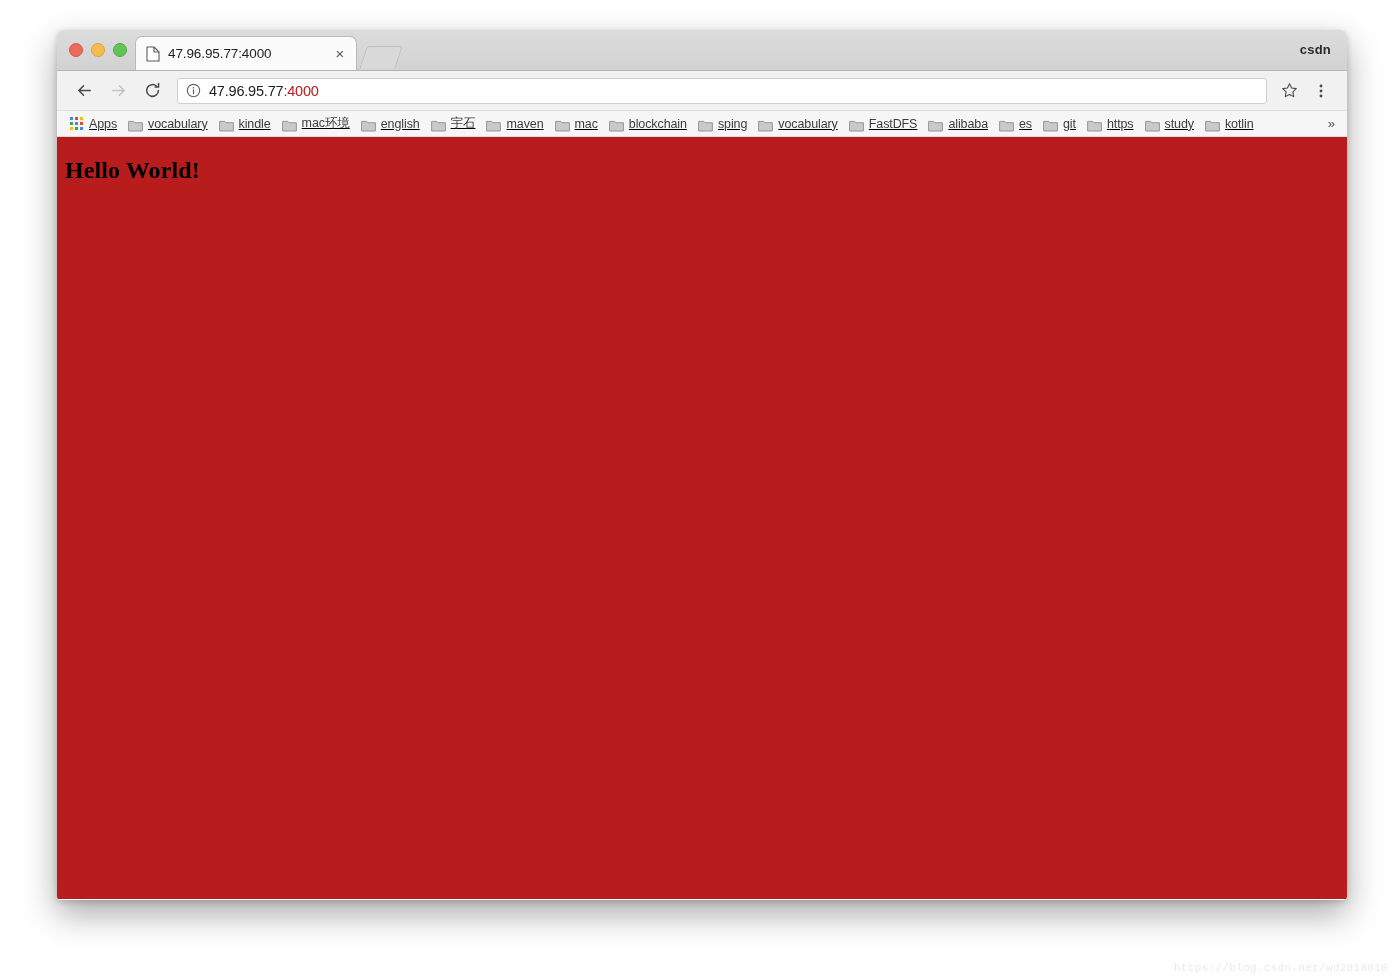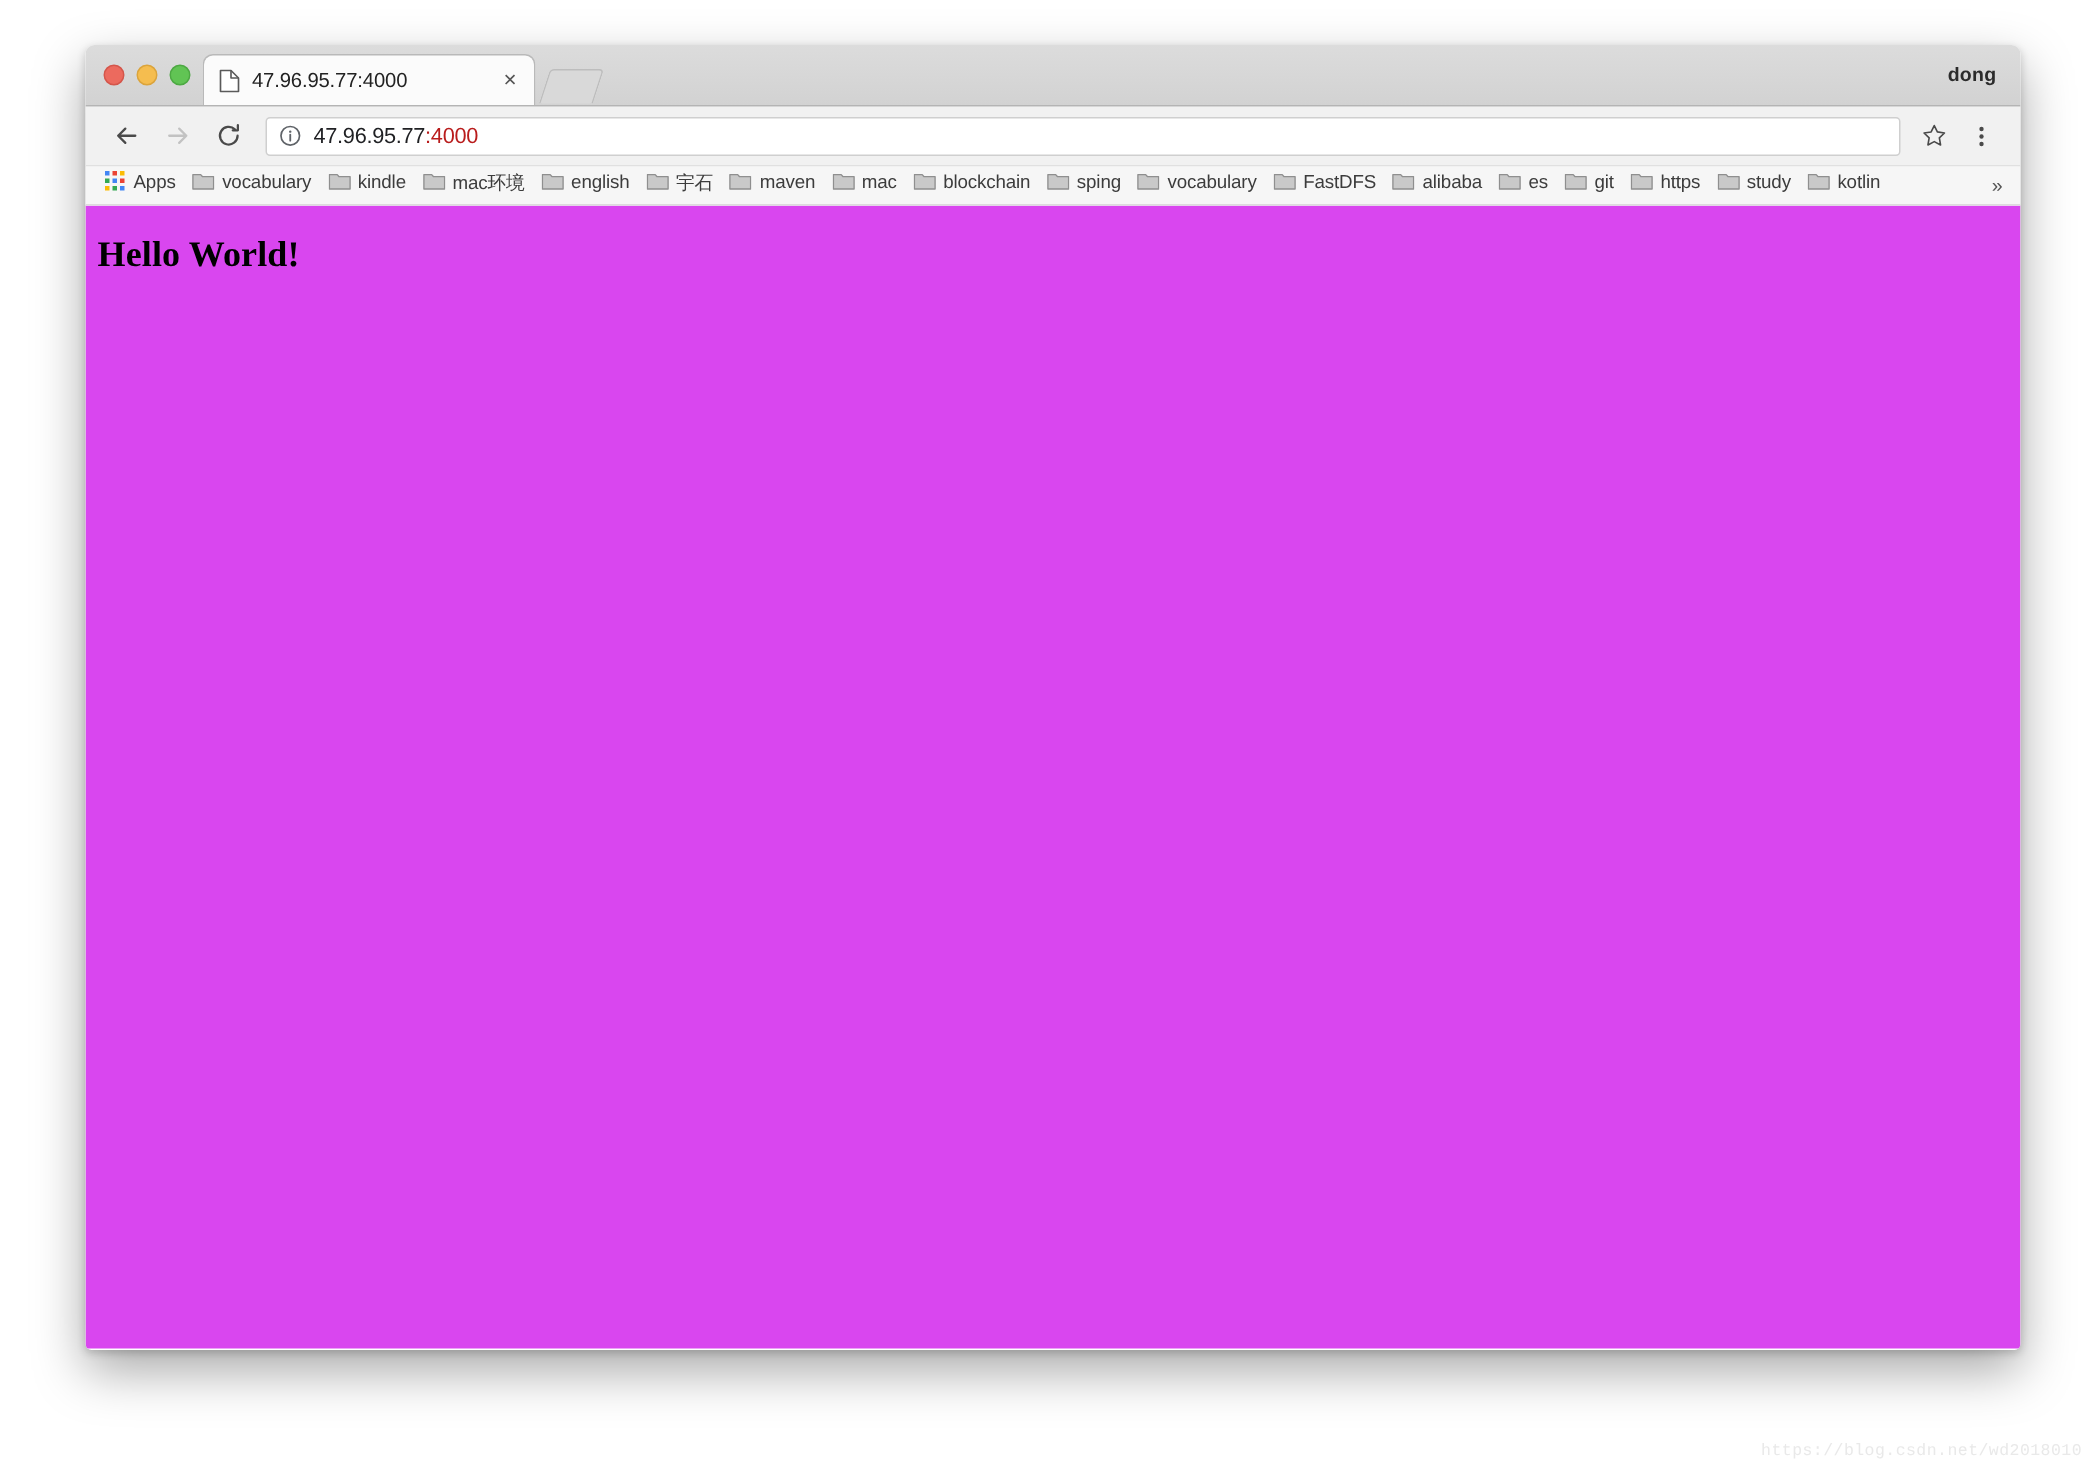--- a/index.html
+++ b/index.html
@@ -194,25 +194,27 @@
     border-bottom: 1px solid #dcdcdc;
     display: flex;
     align-items: center;
     padding: 0 10px 0 8px;
     box-sizing: border-box;
     overflow: hidden;
     position: relative;
   }
   .bm-item {
     display: flex;
+    align-items: center;
     flex: 0 0 auto;
     height: 20px;
     padding: 0 5px;
     border-radius: 2px;
     margin-right: 1px;
+    text-decoration: underline;
   }
   .bm-label {
     font-size: 12.5px;
     color: #3c3c3c;
     white-space: nowrap;
     letter-spacing: -0.1px;
   }
   .apps-grid {
     width: 13px;
     height: 13px;
@@ -236,21 +238,21 @@
     right: 8px;
     top: 3px;
     font-size: 13px;
     color: #555;
     line-height: 20px;
     padding: 0 4px;
   }
 
   
   .viewport {
-    background: #d946ef;
+    background: #b91c1c;
     height: 762px;
     padding: 8px 16px 0 8px;
     box-sizing: border-box;
     font-family: "Liberation Serif", serif;
     color: #000000;
   }
   .page-h1 {
     font-size: 24px;
     font-weight: bold;
     margin: 12px 0 0 0;
@@ -299,21 +301,21 @@
             <path d="M1 1h7l5 5v9H1z" fill="#ffffff" stroke="#5a5a5a" stroke-width="1.1" stroke-linejoin="round"></path>
             <path d="M8 1v5h5" fill="none" stroke="#5a5a5a" stroke-width="1.1" stroke-linejoin="round"></path>
           </svg>
         </span>
         <span class="tab-title">47.96.95.77:4000</span>
         <span class="tab-close">×</span>
       </div>
 
       <div class="newtab"></div>
 
-      <div class="profile-name">dong</div>
+      <div class="profile-name">csdn</div>
     </div>
 
     <div class="toolbar">
 
       <div class="nav-btn">
         <svg width="19" height="19" viewBox="0 0 20 20" fill="none">
           <path d="M16 10H4M9 5l-5 5 5 5" stroke="#4a4a4a" stroke-width="1.6" stroke-linecap="round" stroke-linejoin="round"></path>
         </svg>
       </div>
 

